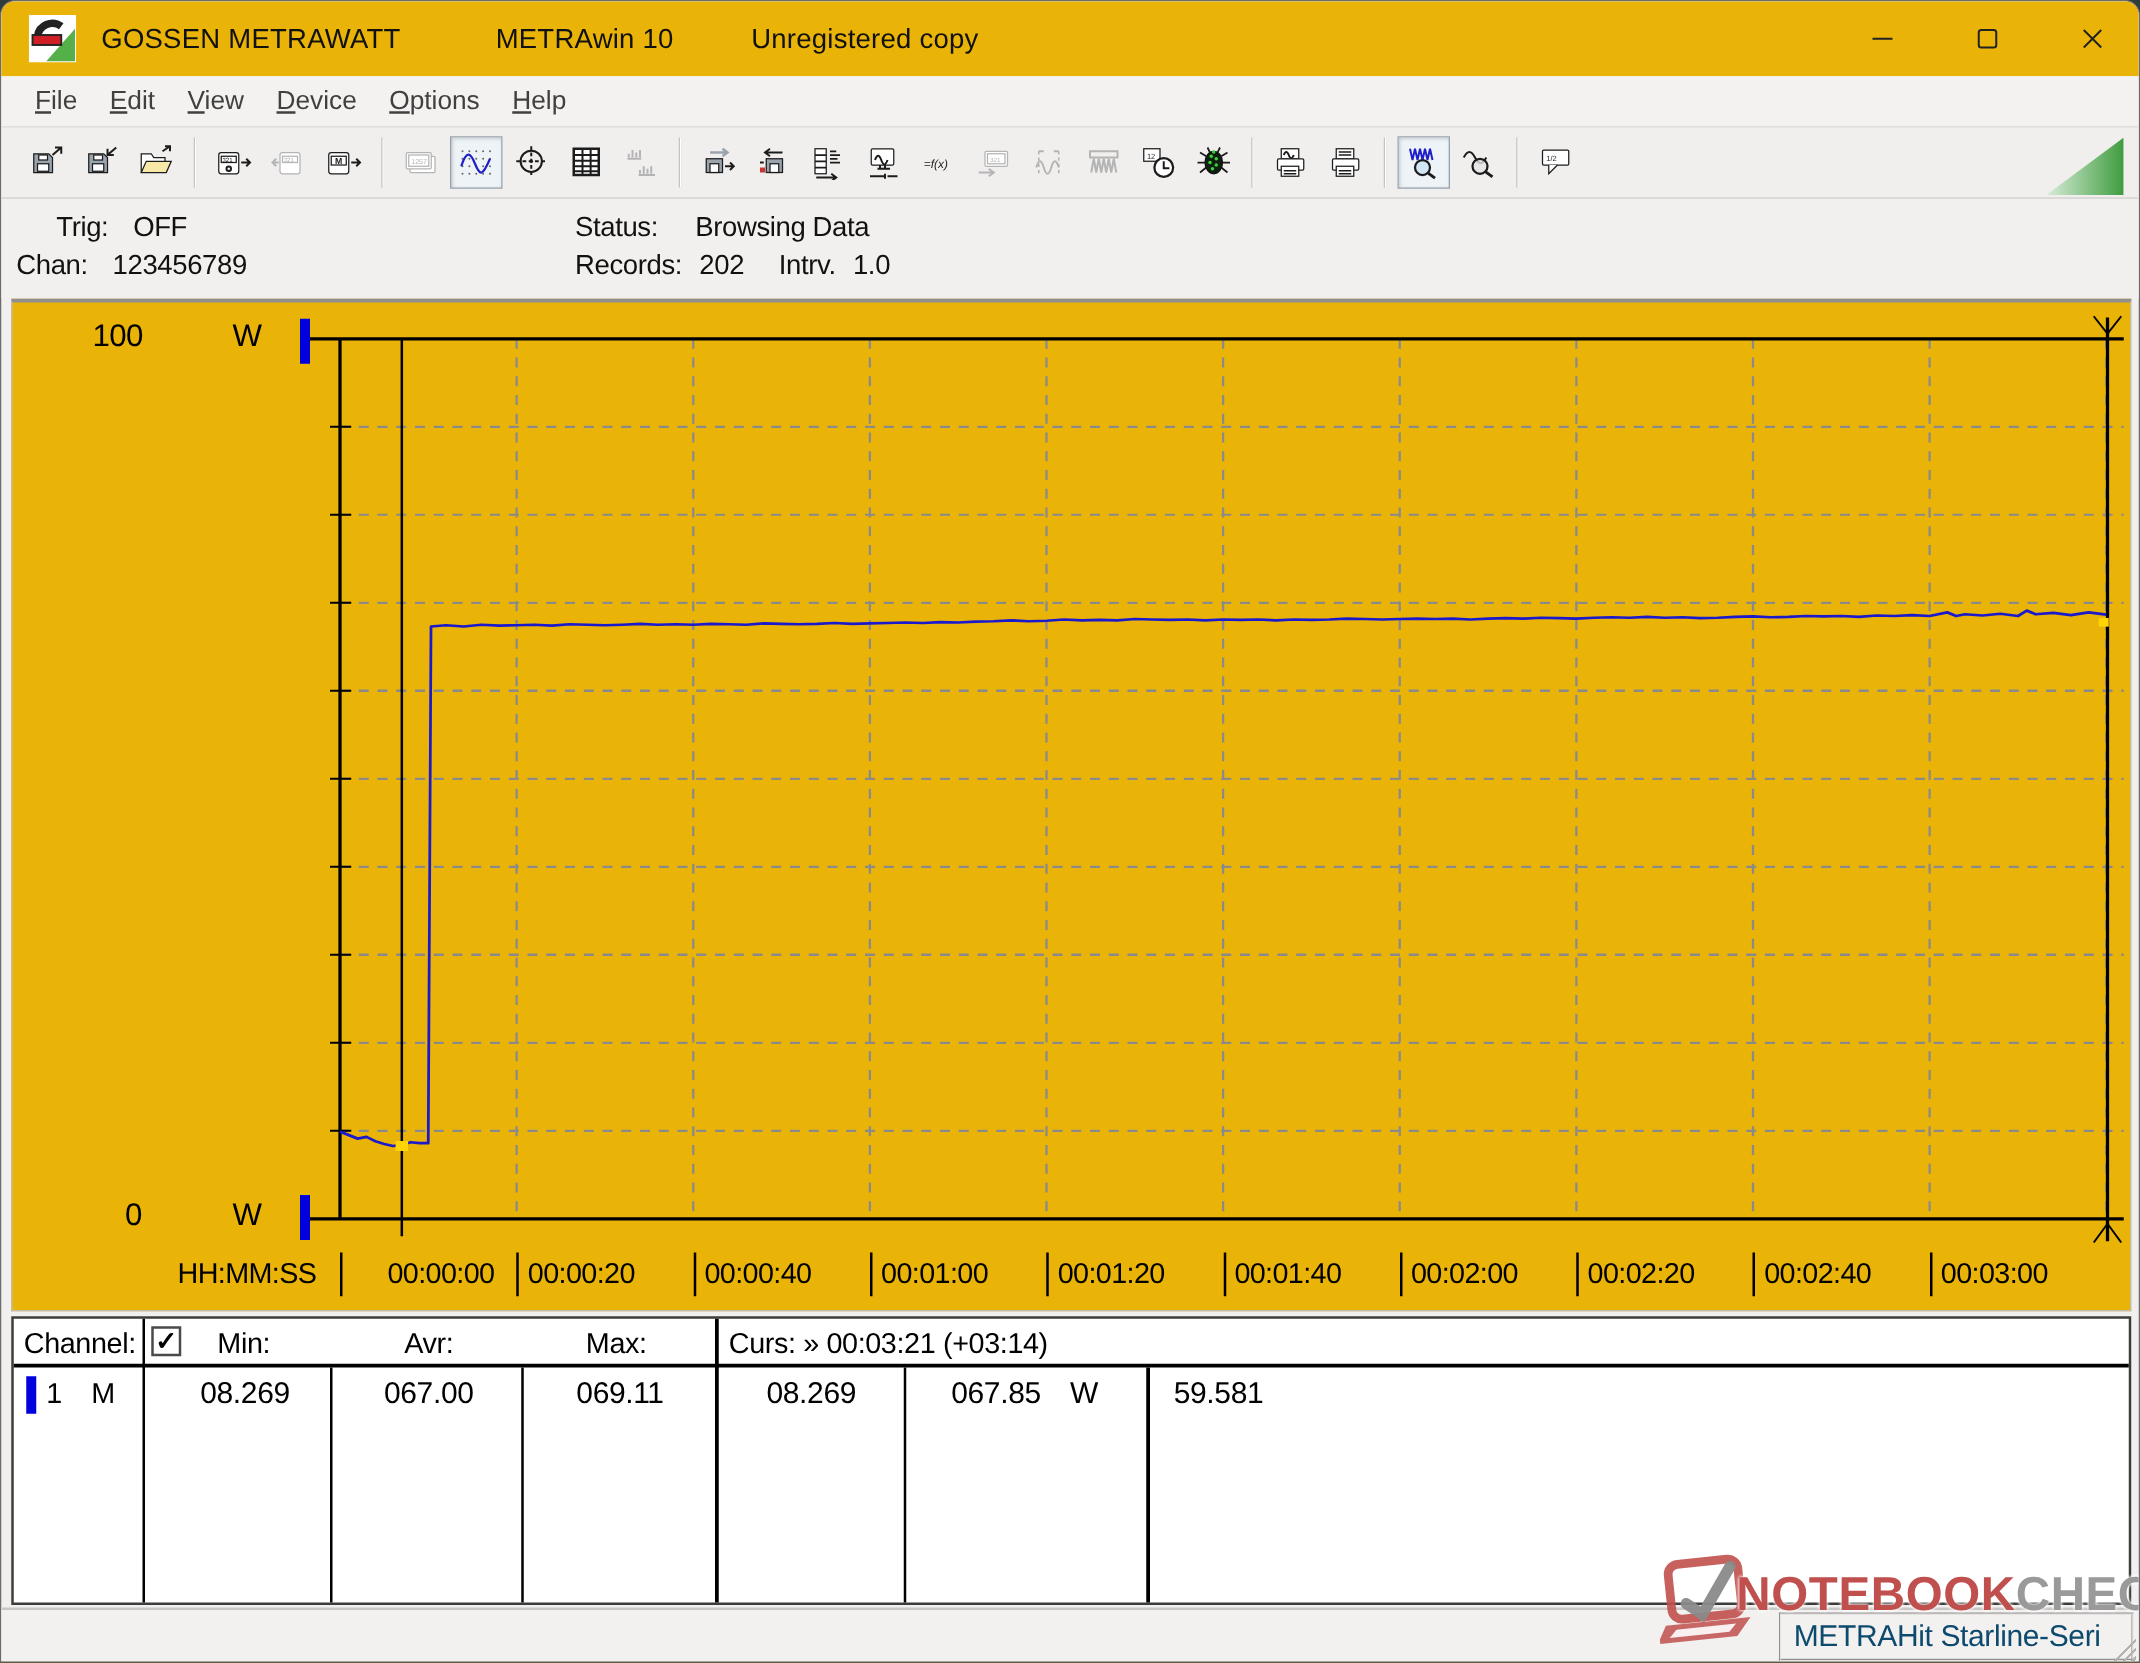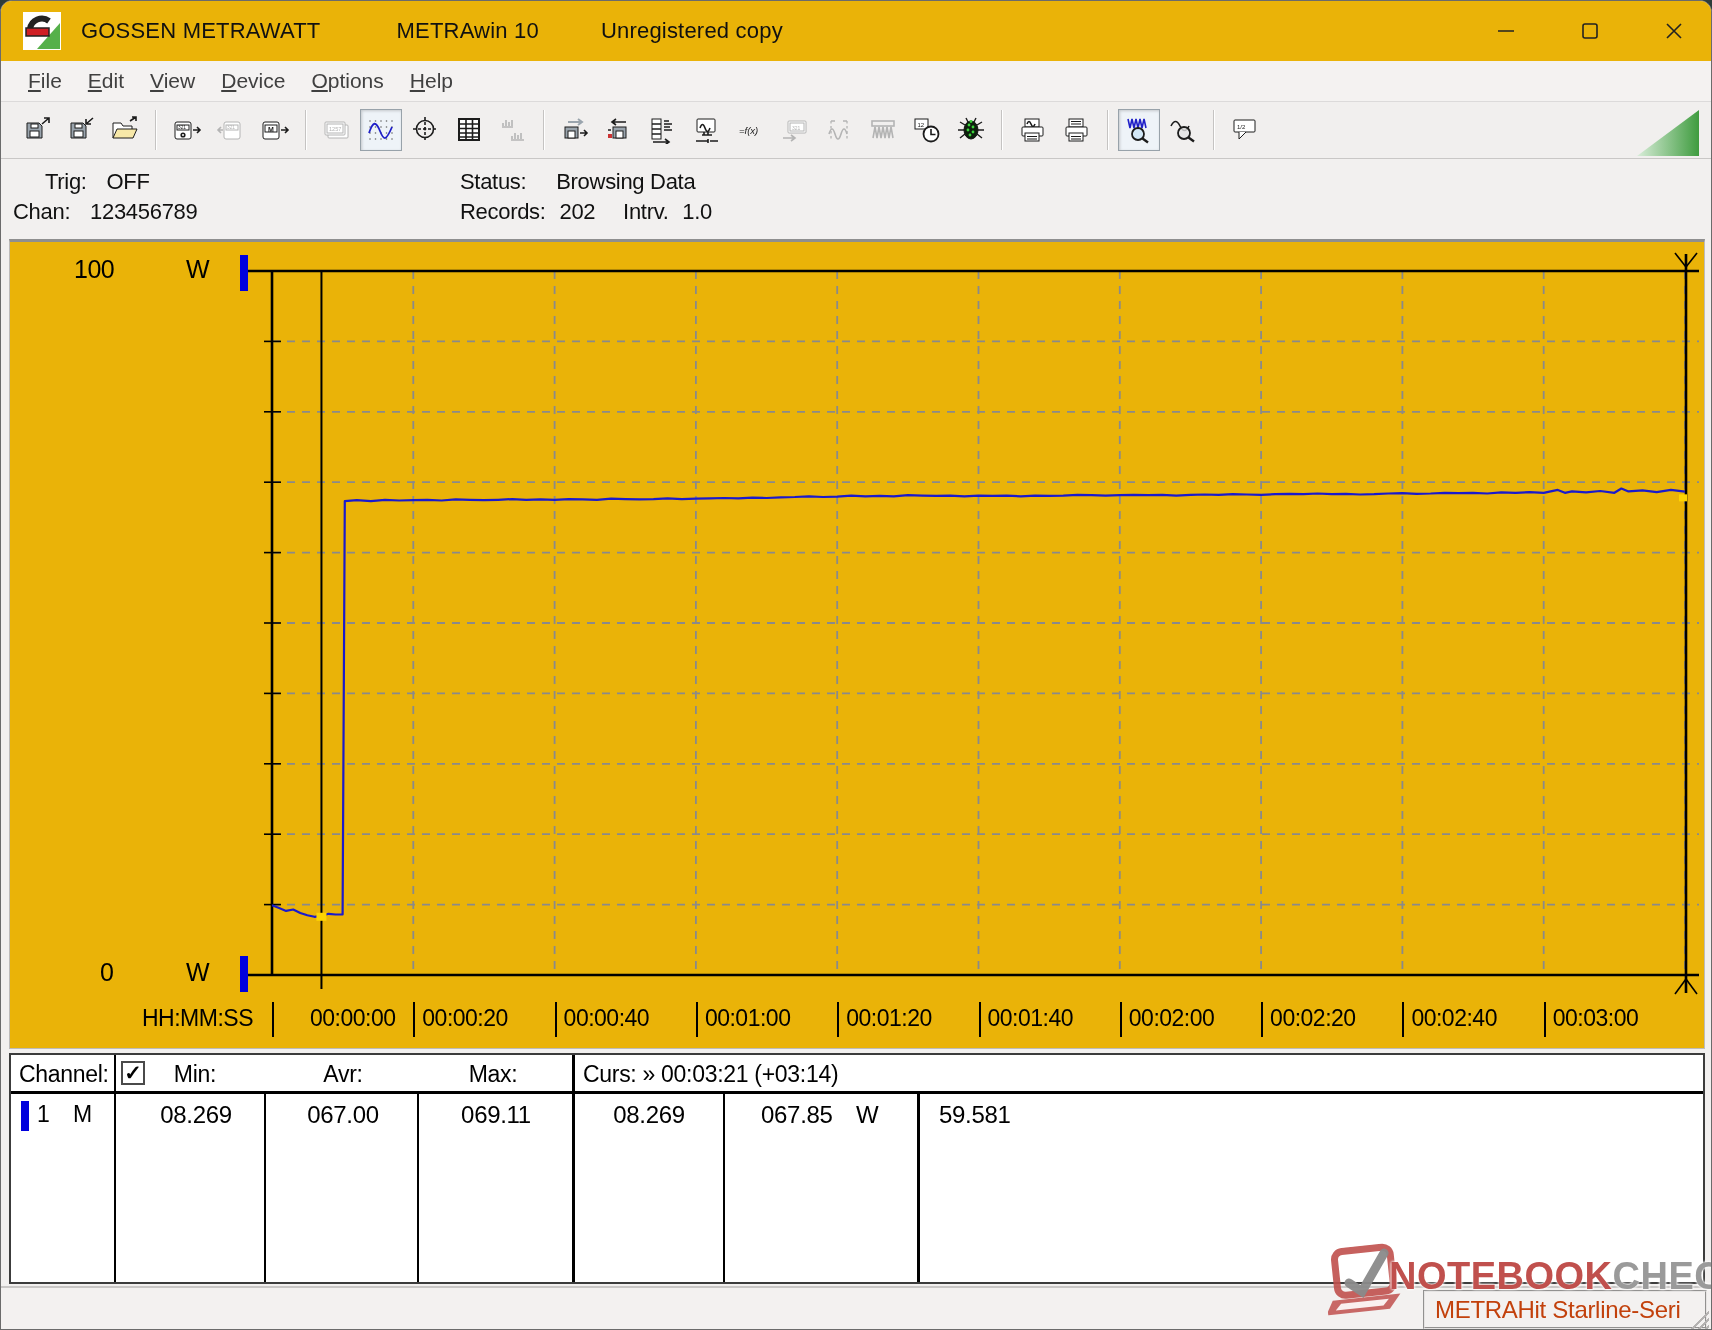--- a/index.html
+++ b/index.html
@@ -56,21 +56,21 @@
   .ct-text{position:absolute;white-space:nowrap;letter-spacing:-0.3px;}
   .ct-center{transform:translateX(-50%);}
   .ct-check{position:absolute;left:110px;top:6px;width:24px;height:24px;background:#fff;
     border:2px solid #4a4a4a;display:flex;align-items:center;justify-content:center;
     font-size:21px;font-weight:bold;}
   .ch-bar{position:absolute;left:10px;top:46px;width:8px;height:30px;background:#0000dd;}
   
   .statusbar{position:absolute;left:0;top:1285px;width:100%;height:45px;background:#f3f1f0;
     border-top:2px solid #c9c7c6;}
   .sb-device{position:absolute;left:1422px;top:2px;width:284px;height:39px;
-    border:2px groove #e6e4e3;font-size:24px;color:#c2410c;display:flex;align-items:center;
+    border:2px groove #e6e4e3;font-size:24px;color:#0c4a6e;display:flex;align-items:center;
     padding-left:10px;letter-spacing:-0.3px;}
   .grip{position:absolute;right:2px;bottom:2px;width:22px;height:22px;
     background:repeating-linear-gradient(135deg,transparent 0 3px,#b4b2b1 3px 5px);
     clip-path:polygon(100% 0,100% 100%,0 100%);}
   
   .wm{position:absolute;left:1318px;top:1240px;width:394px;height:88px;z-index:20;pointer-events:none;}
   .wm-text{position:absolute;left:70px;top:14px;font-size:38px;font-weight:bold;letter-spacing:0.5px;
     text-shadow:0 0 3px #fff,0 0 3px #fff;white-space:nowrap;}
   .wm-red{color:#c0504d;}
   .wm-gray{color:#9a9a9a;}

